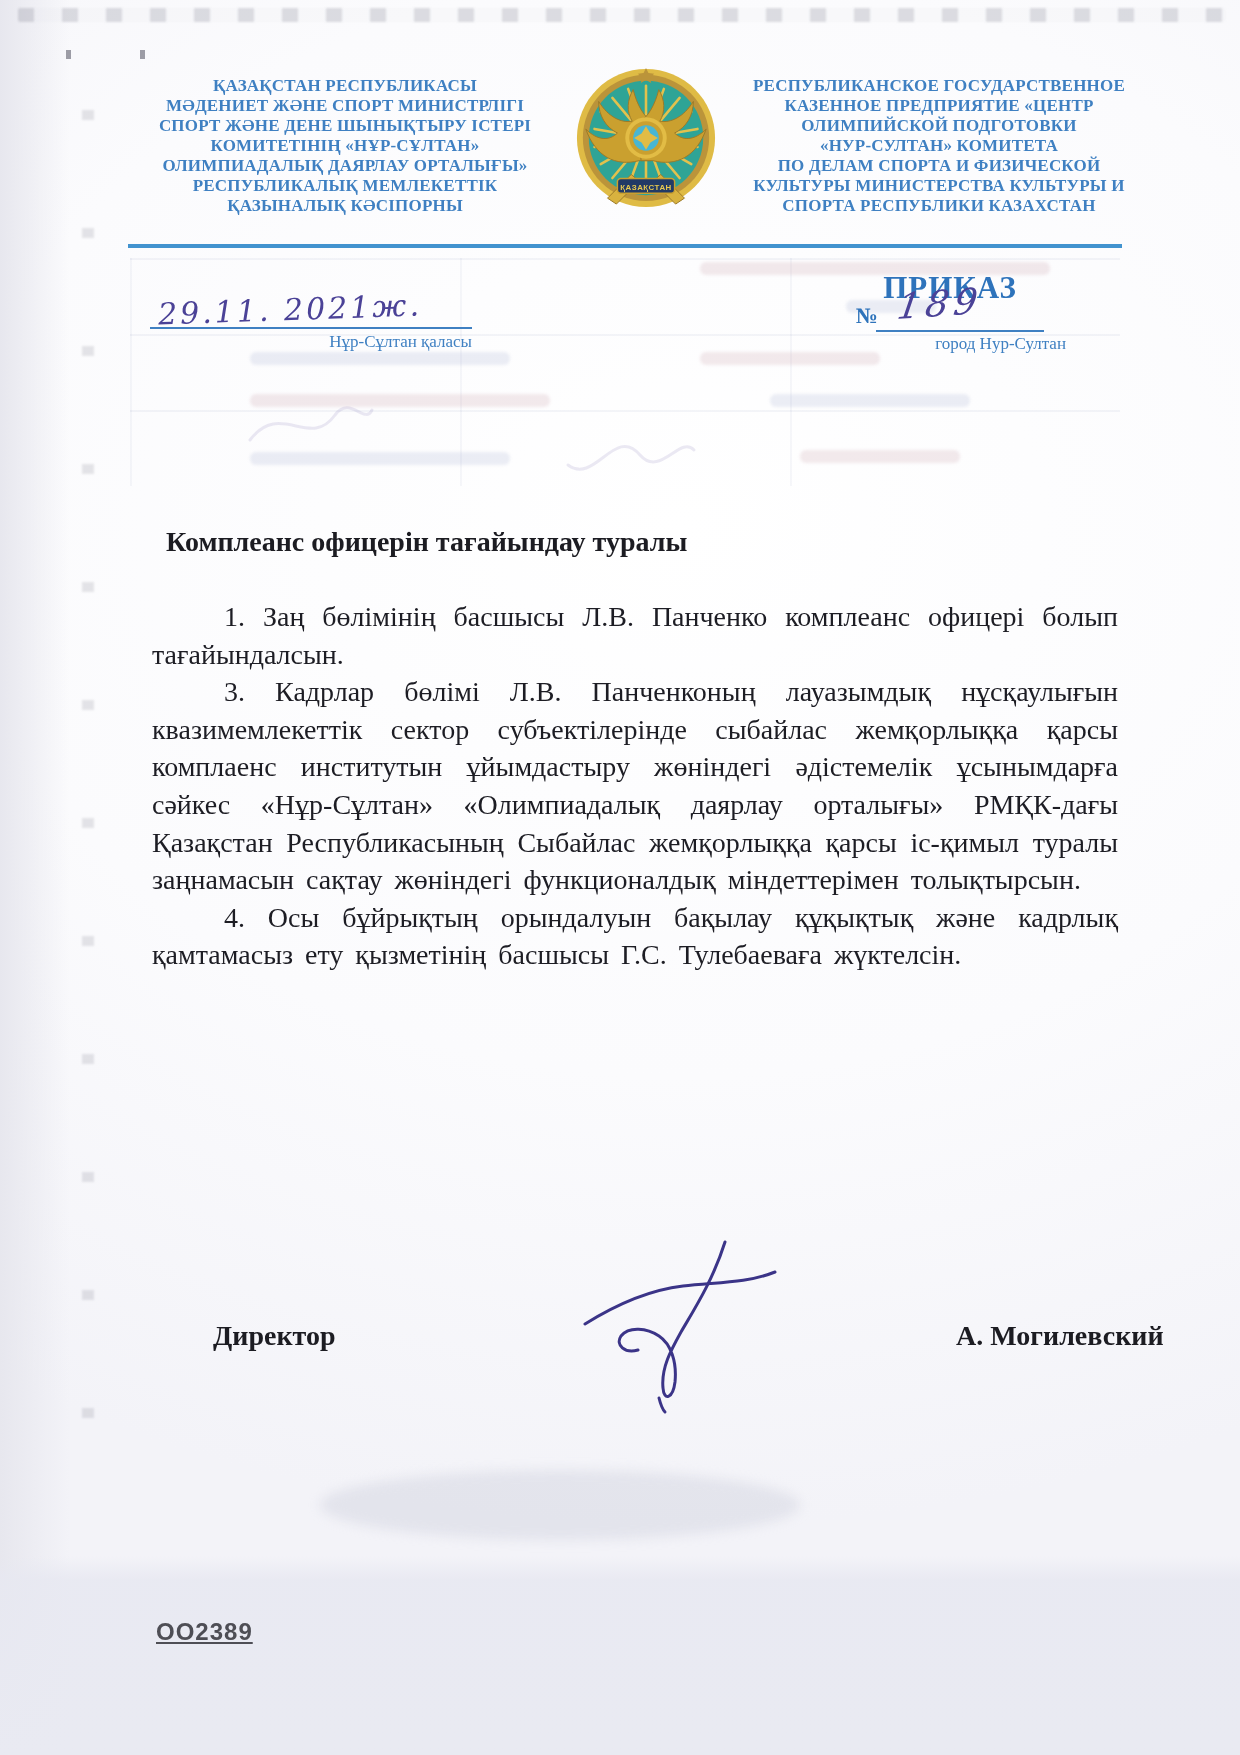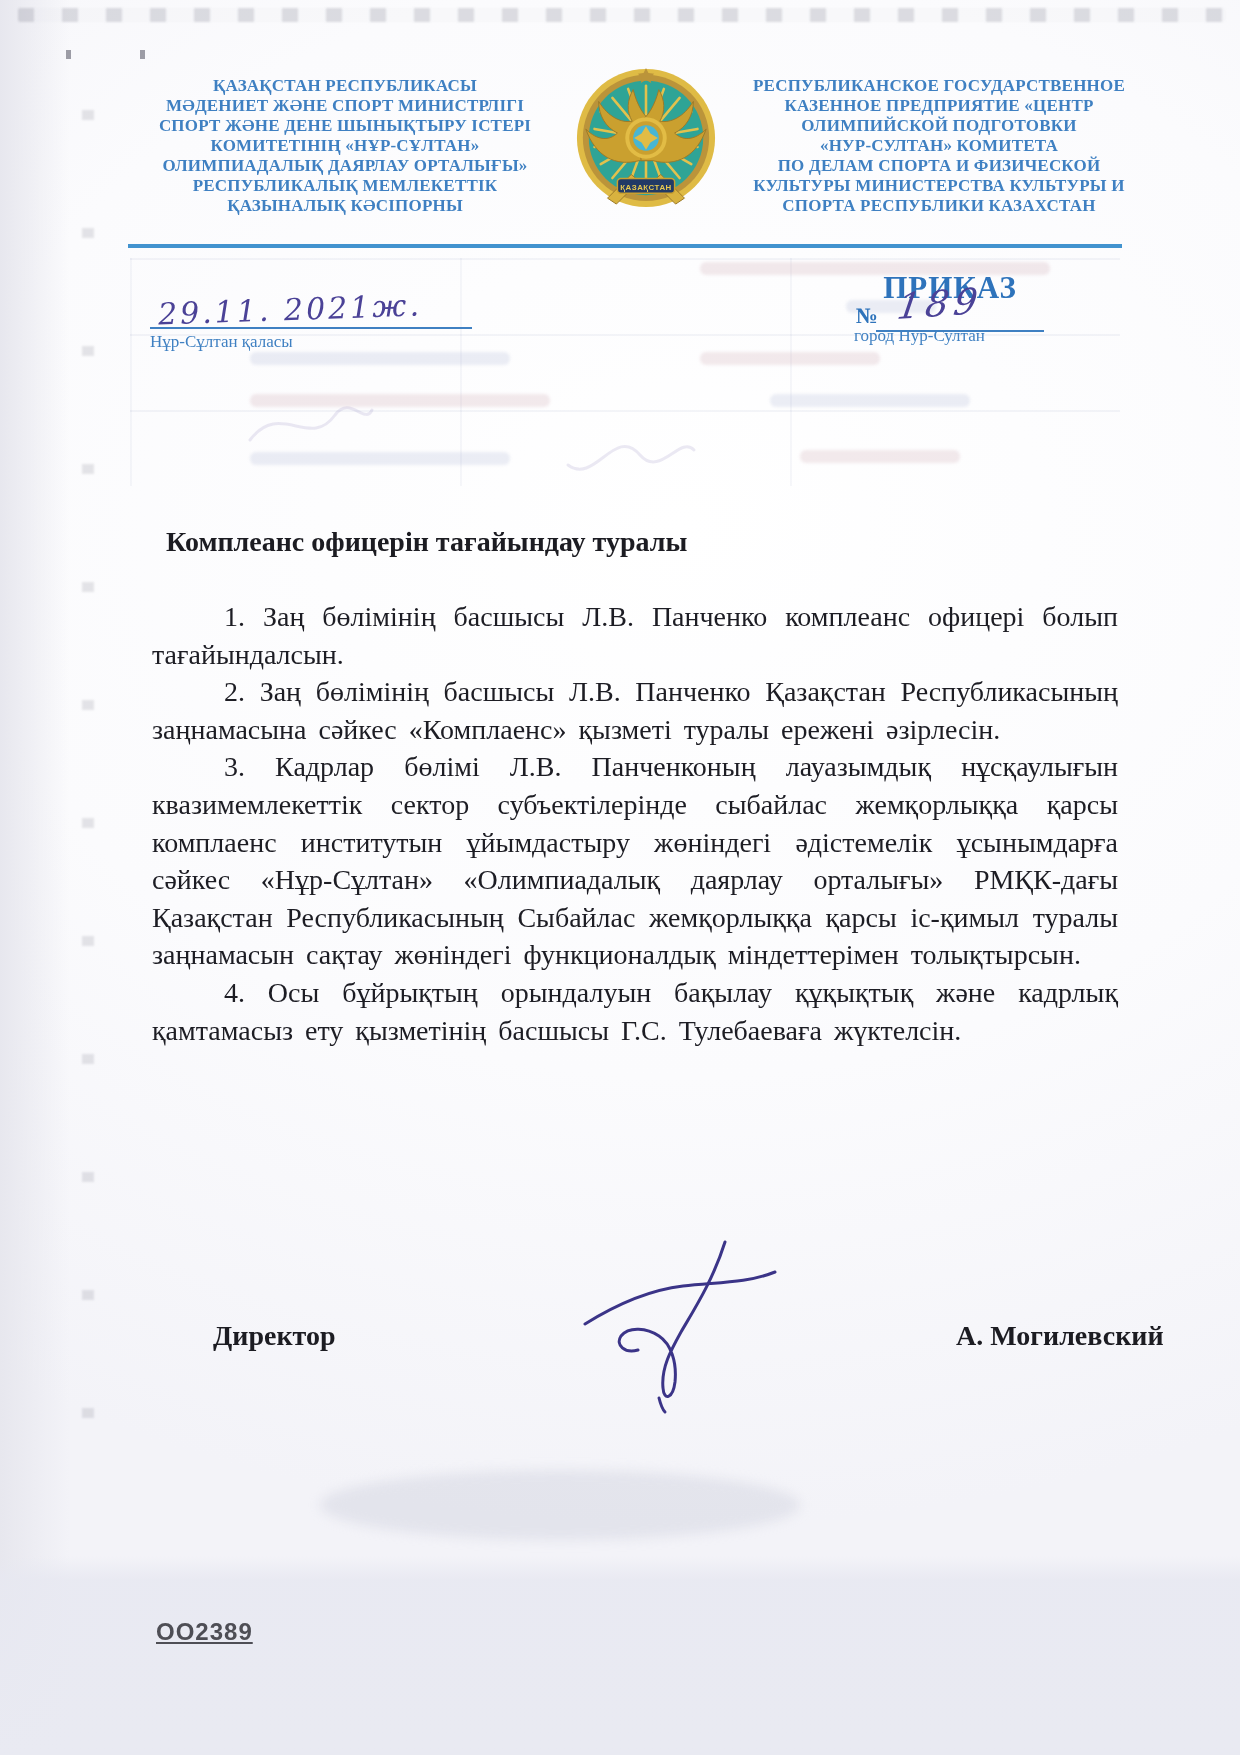--- a/index.html
+++ b/index.html
@@ -42,23 +42,23 @@
   .order-head{font-weight:bold;font-size:31px;color:#2e73bb;letter-spacing:1px;text-align:center;}
   .kk-head{left:150px;top:270px;width:322px;}
   .ru-head{left:760px;top:270px;width:380px;}
   .hand{color:#4b4297;font-family:"DejaVu Serif", serif;font-style:italic;}
   .hand-date{left:158px;top:292px;font-size:30px;letter-spacing:3px;transform:rotate(-2deg);}
   .num-sign{left:856px;top:303px;font-size:22px;color:#2e73bb;font-weight:bold;}
   .hand-num{left:898px;top:283px;font-size:36px;letter-spacing:5px;transform:skewX(-12deg) rotate(-4deg);}
   .uline{height:2px;background:#3f80c2;}
   .kk-uline{left:150px;top:327px;width:322px;}
   .ru-uline{left:876px;top:330px;width:168px;}
-  .place{color:#3f80c2;font-size:17px;text-align:left;}
+  .place{color:#3f80c2;font-size:17px;text-align:right;}
   .kk-place{left:150px;top:332px;width:322px;}
-  .ru-place{left:854px;top:326px;width:212px;}
+  .ru-place{left:854px;top:334px;width:212px;}
 
   
   .emblem{left:572px;top:60px;width:148px;height:152px;}
 
   
   .doc-title{left:166px;top:526px;font-size:28px;font-weight:bold;color:#1c1c22;}
   .body-text{left:152px;top:598px;width:966px;font-size:28px;line-height:37.6px;color:#1d1d24;
      text-align:justify;word-spacing:5px;}
   .body-text p{margin:0;text-indent:72px;}
   .basis-gap{display:inline-block;width:92px;}
@@ -167,21 +167,20 @@
   <div class="abs order-head ru-head">ПРИКАЗ</div>
   <div class="abs num-sign">№</div>
   <div class="abs hand hand-num">189</div>
   <div class="abs uline ru-uline"></div>
   <div class="abs place ru-place">город Нур-Султан</div>
 
   <div class="abs doc-title">Комплеанс офицерін тағайындау туралы</div>
 
   <div class="abs body-text">
     <p>1. Заң бөлімінің басшысы Л.В. Панченко комплеанс офицері болып тағайындалсын.</p>
-    <p>2. Заң бөлімінің басшысы Л.В. Панченко Қазақстан Республикасының заңнамасына сәйкес «Комплаенс» қызметі туралы ережені әзірлесін.</p>
     <p>3. Кадрлар бөлімі Л.В. Панченконың лауазымдық нұсқаулығын квазимемлекеттік сектор субъектілерінде сыбайлас жемқорлыққа қарсы комплаенс институтын ұйымдастыру жөніндегі әдістемелік ұсынымдарға сәйкес «Нұр-Сұлтан» «Олимпиадалық даярлау орталығы» РМҚК-дағы Қазақстан Республикасының Сыбайлас жемқорлыққа қарсы іс-қимыл туралы заңнамасын сақтау жөніндегі функционалдық міндеттерімен толықтырсын.</p>
     <p>4. Осы бұйрықтың орындалуын бақылау құқықтық және кадрлық қамтамасыз ету қызметінің басшысы Г.С. Тулебаеваға жүктелсін.</p>
   </div>
 
   <div class="abs sig-label">Директор</div>
   <svg class="abs sig-svg" viewBox="0 0 210 178">
     <g stroke="#3b3488" stroke-width="3" fill="none" stroke-linecap="round">
       <path d="M150 4 C138 42 120 70 106 94 C96 112 86 130 88 150 C89 164 98 160 100 144 C102 124 96 106 84 98 C72 90 54 88 46 98 C40 107 50 116 63 112"></path>
       <path d="M84 160 C86 168 88 172 90 174"></path>
       <path d="M10 86 C42 66 74 52 108 48 C140 44 170 46 200 34"></path>

